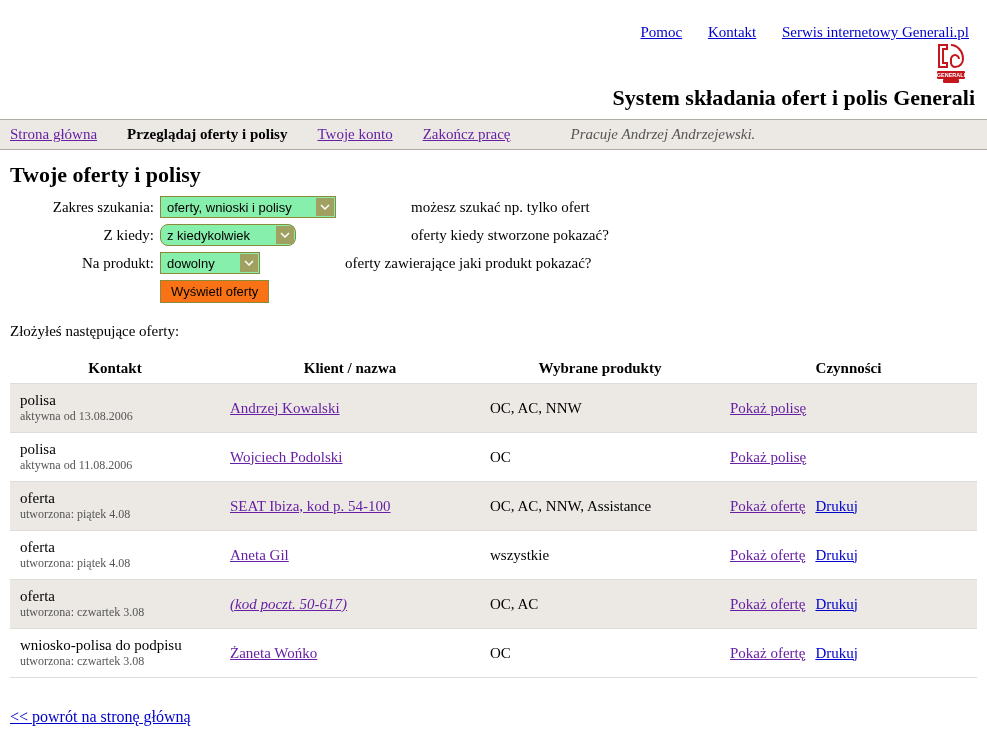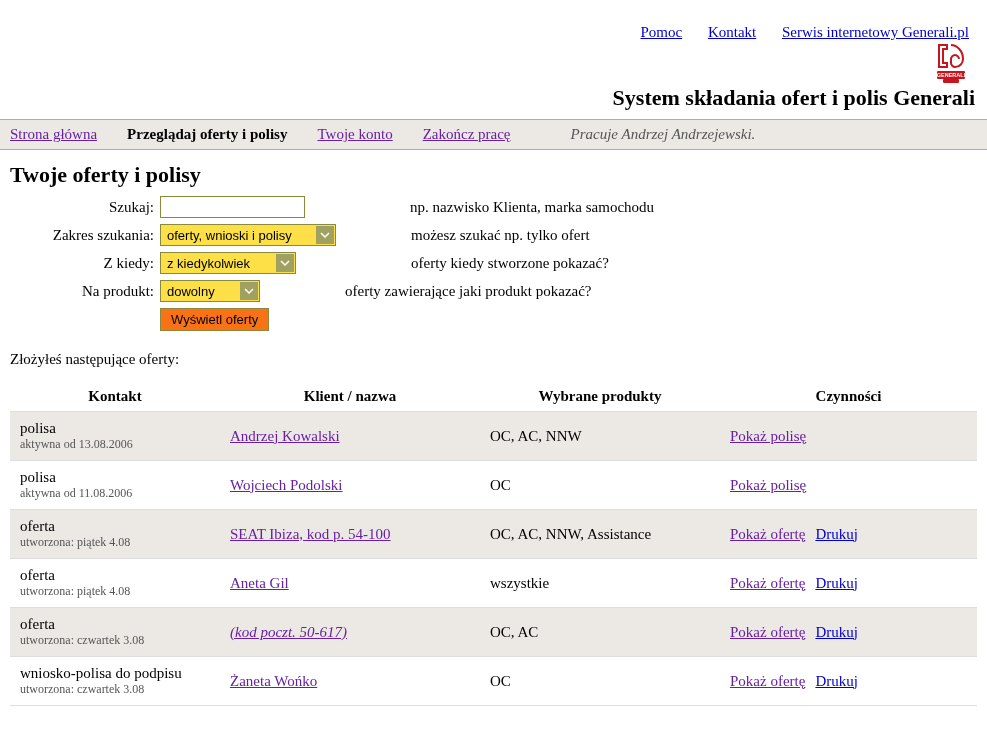--- a/index.html
+++ b/index.html
@@ -23,26 +23,26 @@
     
     .content { padding: 12px 10px; }
     .page-heading { font-size: 22px; font-weight: bold; margin-bottom: 8px; }
     
     .search-form { margin-bottom: 20px; }
     .form-row { display: flex; align-items: center; margin-bottom: 6px; }
     .form-label { width: 150px; text-align: right; padding-right: 6px; font-size: 15px; }
     .form-hint { margin-left: 80px; font-size: 15px; }
     .text-input { width: 145px; height: 22px; border: 1px solid #8a8a3a; font-family: Arial, sans-serif; font-size: 13px; padding: 0 4px; }
     
-    .select-wrap { position: relative; display: inline-flex; align-items: center; border: 1px solid #8a8a3a; height: 22px; background: #fde047; font-family: Arial, sans-serif; font-size: 13px; }
+    .select-wrap { position: relative; display: inline-flex; align-items: center; border: 1px solid #8a8a3a; height: 22px; background: #86efac; font-family: Arial, sans-serif; font-size: 13px; }
     .select-wrap .select-text { padding: 0 6px; }
     .select-arrow { width: 18px; height: 18px; background: #a0a060; margin: 1px; display: flex; align-items: center; justify-content: center; }
     .select-arrow svg { width: 10px; height: 6px; }
     .sw-wide { width: 176px; }
-    .sw-mid { width: 136px; }
+    .sw-mid { width: 136px; border-radius: 8px; }
     .sw-small { width: 100px; }
     .sw-wide .select-text, .sw-mid .select-text, .sw-small .select-text { flex: 1; }
     
     .submit-btn { border: 1px solid #8a8a3a; background: #f97316; font-family: Arial, sans-serif; font-size: 13px; padding: 3px 10px; cursor: pointer; }
     
     .intro-text { margin: 18px 0 14px 0; font-size: 15px; }
     
     .offers-table { width: 100%; border-collapse: collapse; }
     .offers-table th { font-size: 15px; font-weight: bold; padding: 6px 10px; text-align: center; }
     .offers-table td { padding: 8px 10px; font-size: 15px; vertical-align: middle; }
@@ -91,25 +91,20 @@
     <span class="nav-item nav-active">Przeglądaj oferty i polisy</span>
     <a class="nav-item" style="color:#6720a3;">Twoje konto</a>
     <a class="nav-item" style="color:#6720a3;">Zakończ pracę</a>
     <span class="nav-user">Pracuje Andrzej Andrzejewski.</span>
   </div>
 
   <div class="content">
     <h2 class="page-heading">Twoje oferty i polisy</h2>
 
     <div class="search-form">
-      <div class="form-row">
-        <div class="form-label">Szukaj:</div>
-        <input type="text" class="text-input" style="">
-        <div class="form-hint" style="margin-left:105px;">np. nazwisko Klienta, marka samochodu</div>
-      </div>
       <div class="form-row">
         <div class="form-label">Zakres szukania:</div>
         <div class="select-wrap sw-wide">
           <span class="select-text">oferty, wnioski i polisy</span>
           <span class="select-arrow">
               <svg viewBox="0 0 10 6">
                 <path d="M1 1 L5 5 L9 1" fill="none" stroke="#fff" stroke-width="1.5"></path>
               </svg>
             </span>
         </div>

